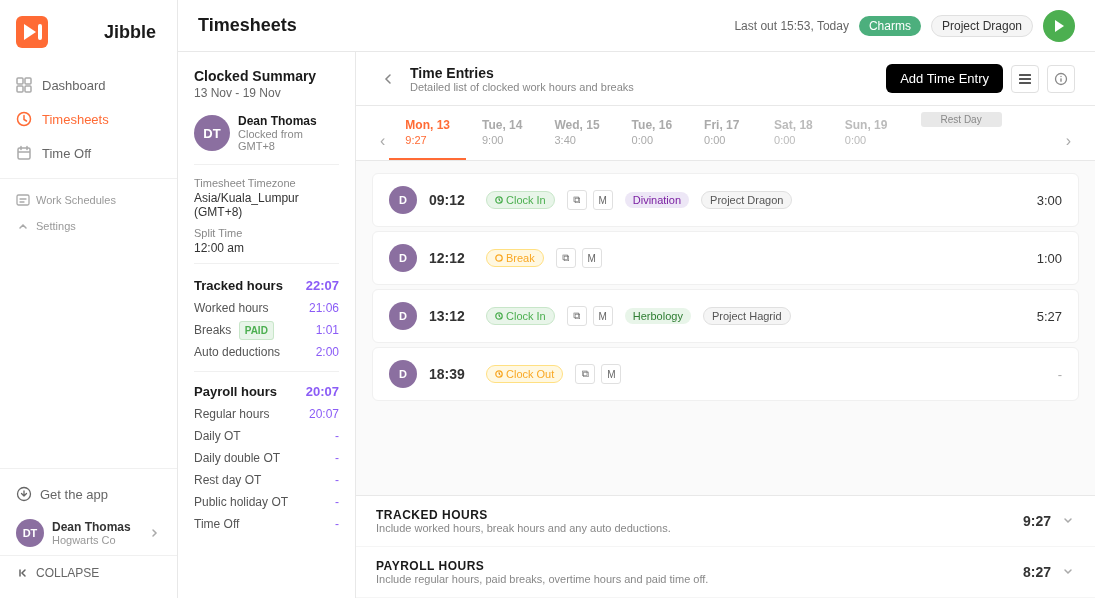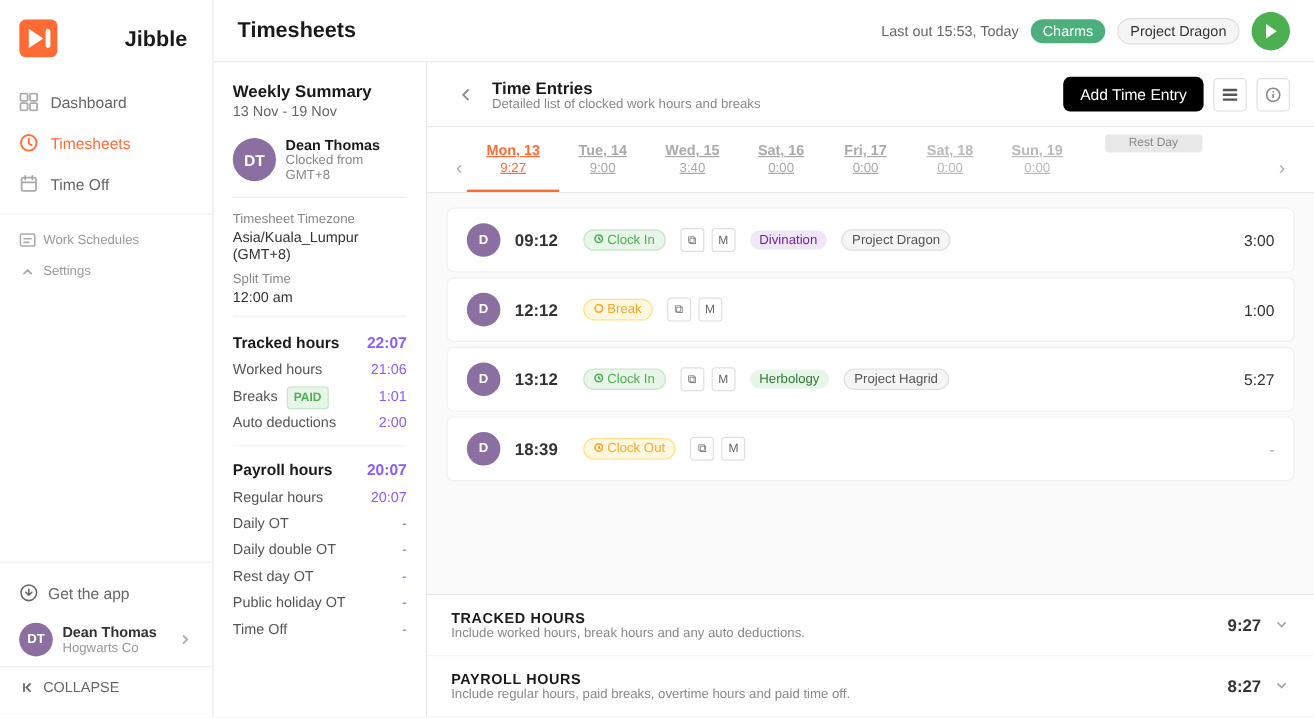--- a/index.html
+++ b/index.html
@@ -67,21 +67,21 @@
     .entries-title { font-size: 14px; font-weight: 600; color: #1a1a1a; }
     .entries-subtitle { font-size: 11px; color: #888; }
     .header-actions { display: flex; align-items: center; gap: 8px; }
     .add-entry-btn { background: #000000; color: #fff; border: none; padding: 7px 14px; border-radius: 6px; font-size: 13px; font-weight: 500; cursor: pointer; }
     .list-icon-btn { width: 28px; height: 28px; border: 1px solid #e0e0e0; border-radius: 4px; display: flex; align-items: center; justify-content: center; cursor: pointer; background: #fff; }
 
     
     .day-tabs { background: #fff; border-bottom: 1px solid #e8e8e8; padding: 0 20px; display: flex; align-items: flex-end; flex-shrink: 0; position: relative; }
     .rest-day-label { position: absolute; right: 60px; top: 6px; background: #e8e8e8; color: #888; font-size: 10px; padding: 2px 20px; border-radius: 3px; }
     .prev-btn, .next-btn { padding: 10px 4px; color: #aaa; cursor: pointer; font-size: 16px; }
-    .day-tab { padding: 12px 16px; text-align: center; cursor: pointer; color: #aaa; font-size: 12px; border-bottom: 2px solid transparent; min-width: 70px; text-decoration: underline; }
+    .day-tab { padding: 12px 16px; cursor: pointer; color: #aaa; font-size: 12px; border-bottom: 2px solid transparent; min-width: 70px; }
     .day-tab.active { color: #ff6b35; border-bottom-color: #ff6b35; }
     .day-tab .day-name { font-weight: 600; margin-bottom: 2px; }
     .day-tab .day-time { font-size: 11px; }
     .day-tab.active .day-time { color: #ff6b35; }
 
     
     .entries-list { flex: 1; overflow-y: auto; padding: 8px 0; }
     .entry-row { background: #fff; margin: 4px 16px; border-radius: 6px; padding: 12px 16px; display: flex; align-items: center; gap: 12px; border: 1px solid #f0f0f0; }
     .entry-avatar { width: 28px; height: 28px; border-radius: 50%; background: #8b6fa0; display: flex; align-items: center; justify-content: center; color: #fff; font-size: 11px; font-weight: 600; flex-shrink: 0; }
     .entry-time { font-size: 14px; font-weight: 600; color: #333; min-width: 45px; }
@@ -209,21 +209,21 @@
         <svg width="12" height="14" viewBox="0 0 12 14" fill="none">
           <polygon points="2,1 11,7 2,13" fill="#fff"></polygon>
         </svg>
       </div>
     </div>
   </div>
 
   <div class="content-area">
 
     <div class="weekly-panel">
-      <div class="weekly-title">Weekly Summary</div>
+      <div class="weekly-title">Clocked Summary</div>
       <div class="weekly-dates">13 Nov - 19 Nov</div>
 
       <div class="person-row">
         <div class="person-avatar">DT</div>
         <div>
           <div class="person-name">Dean Thomas</div>
           <div class="person-subtitle">Clocked from GMT+8</div>
         </div>
       </div>
 
@@ -333,21 +333,21 @@
         </div>
         <div class="day-tab">
           <div class="day-name">Tue, 14</div>
           <div class="day-time">9:00</div>
         </div>
         <div class="day-tab">
           <div class="day-name">Wed, 15</div>
           <div class="day-time">3:40</div>
         </div>
         <div class="day-tab">
-          <div class="day-name">Sat, 16</div>
+          <div class="day-name">Tue, 16</div>
           <div class="day-time">0:00</div>
         </div>
         <div class="day-tab">
           <div class="day-name">Fri, 17</div>
           <div class="day-time">0:00</div>
         </div>
         <div style="flex:1;position:relative;">
           <div class="rest-day-label">Rest Day</div>
           <div style="display:flex;">
             <div class="day-tab" style="color:#bbb;">

